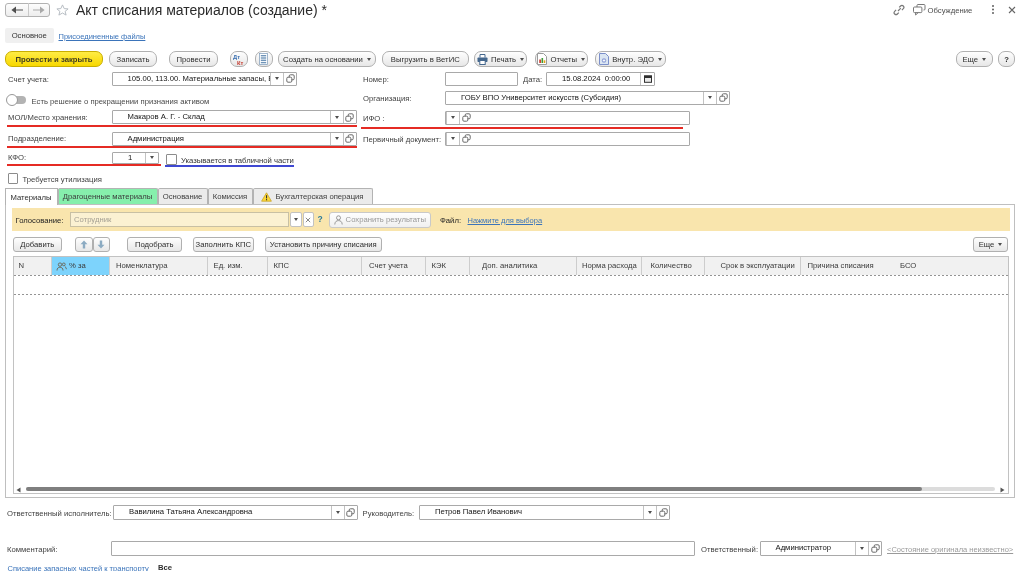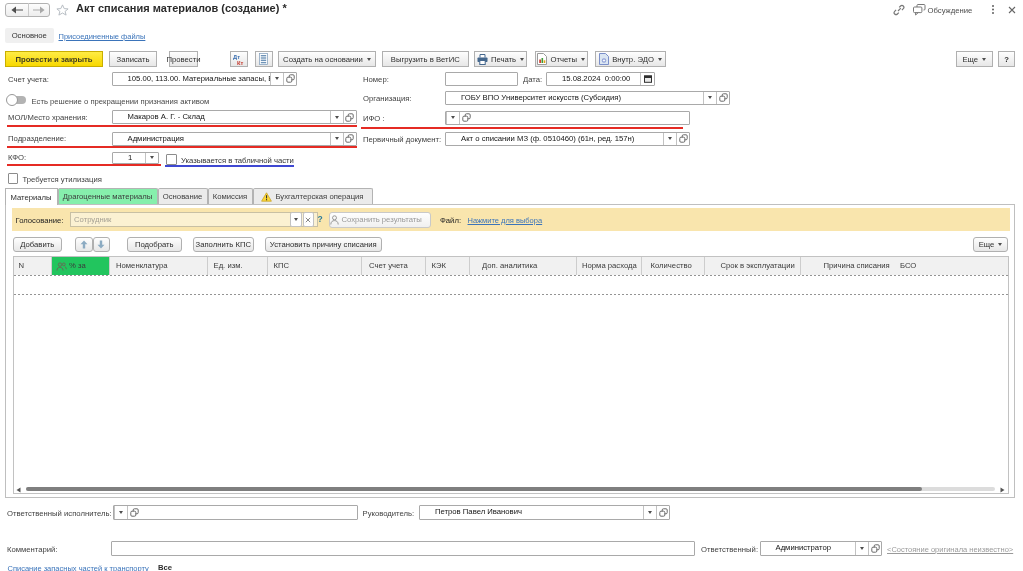--- a/index.html
+++ b/index.html
@@ -1,21 +1,21 @@
 <!DOCTYPE html>
 <html lang="ru"><head>
 <meta charset="utf-8">
 <title>Акт списания материалов (создание)</title>
 <style>
 *{box-sizing:border-box;margin:0;padding:0}
 html,body{width:1023px;height:571px;overflow:hidden}
 body{position:relative;font-family:"Liberation Sans",sans-serif;background:#fff;-webkit-font-smoothing:antialiased}
 .ab{position:absolute}
 .lbl{position:absolute;font-size:7.7px;color:#3f3f3f;white-space:nowrap;line-height:9px}
-.btn{position:absolute;height:16px;border:1px solid #b0b0b0;border-radius:0;background:linear-gradient(#fefefe,#e7e7e7);font-size:7.7px;color:#2e2e2e;display:flex;align-items:center;justify-content:center;white-space:nowrap}
+.btn{position:absolute;height:16px;border:1px solid #b0b0b0;border-radius:7px;background:linear-gradient(#fefefe,#e7e7e7);font-size:7.7px;color:#2e2e2e;display:flex;align-items:center;justify-content:center;white-space:nowrap}
 .btn2{position:absolute;height:15px;border:1px solid #b0b0b0;border-radius:3px;background:linear-gradient(#fefefe,#e7e7e7);font-size:7.7px;color:#2e2e2e;display:flex;align-items:center;justify-content:center;white-space:nowrap}
 .car{display:inline-block;width:0;height:0;border-left:2.8px solid transparent;border-right:2.8px solid transparent;border-top:3.4px solid #4e4e4e;margin-left:4px}
 .combo{position:absolute;height:14px;border:1px solid #a9a9a9;background:#fff;display:flex;border-radius:1px}
 .ci{flex:1;font-size:7.7px;color:#141414;line-height:12px;padding-left:15px;overflow:hidden;white-space:nowrap}
 .cbn{width:13px;border-left:1px solid #c2c2c2;display:flex;align-items:center;justify-content:center;background:#fff;flex:none}
 .rl{position:absolute;height:2px;background:#e52b24}
 .bl{position:absolute;height:2px;background:#3f48d2}
 .ck{position:absolute;width:9px;height:9px;border:1px solid #8c8c8c;background:#fff;border-radius:1px}
 .th{position:absolute;top:257px;height:18px;background:#f1f1f1;border-right:1px solid #cdcdcd;font-size:7.7px;color:#3b3b3b;line-height:18px;padding-left:5px;overflow:hidden;white-space:nowrap}
 .lnk{position:absolute;font-size:7.5px;color:#3b74ba;text-decoration:underline;white-space:nowrap;line-height:9px}
@@ -28,21 +28,21 @@
 <div class="ab" style="left:27.5px;top:3px;width:1px;height:13px;background:#c9c9c9"></div>
 <svg class="ab" style="left:11px;top:6px" width="12" height="8" viewBox="0 0 12 8">
     <path d="M12 3.4 H5 V0.6 L0.4 4 L5 7.4 V4.6 H12 Z" fill="#4f4f4f"></path>
   </svg>
 <svg class="ab" style="left:33px;top:6px" width="12" height="8" viewBox="0 0 12 8">
     <path d="M0 3.4 H7 V0.6 L11.6 4 L7 7.4 V4.6 H0 Z" fill="#a9a9a9"></path>
   </svg>
 <svg class="ab" style="left:56px;top:4px" width="13" height="12" viewBox="0 0 13 12">
     <path d="M6.5 0.9 L8.2 4.6 L12.1 4.9 L9.1 7.4 L10.1 11.1 L6.5 9 L2.9 11.1 L3.9 7.4 L0.9 4.9 L4.8 4.6 Z" fill="#fff" stroke="#b7bdc3" stroke-width="1"></path>
   </svg>
-<div class="ab" style="left:76px;top:1.5px;font-size:11px;font-weight:bold;color:#2b2b2b;white-space:nowrap">Акт списания материалов (создание) *</div>
+<div class="ab" style="left:76px;top:1.5px;font-size:14px;font-weight:normal;color:#2b2b2b;white-space:nowrap">Акт списания материалов (создание) *</div>
 <svg class="ab" style="left:892.5px;top:4px" width="12" height="12" viewBox="0 0 12 12" fill="none" stroke="#787878" stroke-width="1.2">
     <path d="M5 7 L7.8 4.2"></path>
     <path d="M6.2 3.4 L7.6 2 a1.9 1.9 0 0 1 2.7 2.7 L8.9 6.1"></path>
     <path d="M5.8 8.6 L4.4 10 a1.9 1.9 0 0 1 -2.7-2.7 L3.1 5.9"></path>
   </svg>
 <svg class="ab" style="left:912.5px;top:4px" width="13" height="12" viewBox="0 0 13 12" fill="none" stroke="#787878" stroke-width="1">
     <path d="M4 3 V1.5 a1 1 0 0 1 1-1 h6 a1 1 0 0 1 1 1 V5 a1 1 0 0 1 -1 1 h-0.5"></path>
     <rect x="0.5" y="3" width="8.4" height="5.6" rx="1"></rect>
     <path d="M2.6 8.6 L2.6 11 L5.2 8.6"></path>
   </svg>
@@ -50,21 +50,21 @@
 <div class="ab" style="left:991.5px;top:5px;width:2px;height:2px;border-radius:50%;background:#5f5f5f;box-shadow:0 3.5px 0 #5f5f5f,0 7px 0 #5f5f5f"></div>
 <svg class="ab" style="left:1007.5px;top:5.5px" width="8" height="8" viewBox="0 0 8 8" stroke="#666" stroke-width="1.1">
     <path d="M1 1 L7 7 M7 1 L1 7"></path>
   </svg>
 
 <div class="ab" style="left:4.5px;top:27.5px;width:49.5px;height:15.5px;background:#f0f0f0;border-radius:2px;font-size:7.7px;color:#333;display:flex;align-items:center;justify-content:center">Основное</div>
 <div class="lnk" style="left:58.5px;top:32px">Присоединенные файлы</div>
 
 <div class="btn" style="left:5px;top:51px;width:98px;background:linear-gradient(#ffec45,#f8d800);border-color:#c9ae00;font-weight:bold;color:#403c20">Провести и закрыть</div>
 <div class="btn" style="left:109px;top:51px;width:48px">Записать</div>
-<div class="btn" style="left:169px;top:51px;width:29px">Провести</div>
+<div class="btn" style="left:169px;top:51px;width:49px">Провести</div>
 <div class="btn" style="left:230px;top:51px;width:17.5px">
   <svg width="12" height="12" viewBox="0 0 12 12">
       <text x="0" y="5.5" font-size="5.8" font-weight="bold" fill="#3a6fb0" font-family="Liberation Sans">Дт</text>
       <text x="4" y="11.5" font-size="5.8" font-weight="bold" fill="#c43a2e" font-family="Liberation Sans">Кт</text>
     </svg>
 </div>
 <div class="btn" style="left:255px;top:51px;width:17.5px">
   <svg width="9" height="12" viewBox="0 0 9 12">
       <rect x="0.5" y="0.5" width="8" height="11" fill="#fff" stroke="#8aa5c0" stroke-width="0.8"></rect>
       <rect x="1.8" y="2" width="5.4" height="1.4" fill="#6f94b8"></rect>
@@ -177,21 +177,20 @@
     <span class="cbn">
       <svg width="9" height="9" viewBox="0 0 9 9" fill="none" stroke="#6c6c6c" stroke-width="1">
         <rect x="3.2" y="0.8" width="5" height="5" rx="1.2"></rect>
         <rect x="0.8" y="3.2" width="5" height="5" rx="1.2" fill="#fff"></rect>
       </svg>
     </span>
   </div>
 <div class="rl" style="left:7px;top:145.5px;width:350px"></div>
 <div class="lbl" style="left:363px;top:135px">Первичный документ:</div>
 <div class="combo" style="left:445px;top:131.5px;width:245px">
-    <span class="ci">Акт о списании МЗ (ф. 0510460) (61н, ред. 157н)</span>
     <span class="cbn">
       <span class="car" style="margin:0"></span>
     </span>
     <span class="cbn">
       <svg width="9" height="9" viewBox="0 0 9 9" fill="none" stroke="#6c6c6c" stroke-width="1">
         <rect x="3.2" y="0.8" width="5" height="5" rx="1.2"></rect>
         <rect x="0.8" y="3.2" width="5" height="5" rx="1.2" fill="#fff"></rect>
       </svg>
     </span>
   </div>
@@ -215,31 +214,31 @@
 <div class="ab" style="left:157.5px;top:188px;width:50px;height:16px;border:1px solid #b3b3b3;border-bottom:none;background:#ebebeb;border-radius:2px 2px 0 0;font-size:7.7px;color:#3c3c3c;display:flex;align-items:center;justify-content:center">Основание</div>
 <div class="ab" style="left:207.5px;top:188px;width:45px;height:16px;border:1px solid #b3b3b3;border-bottom:none;background:#ebebeb;border-radius:2px 2px 0 0;font-size:7.7px;color:#3c3c3c;display:flex;align-items:center;justify-content:center">Комиссия</div>
 <div class="ab" style="left:252.5px;top:188px;width:120px;height:16px;border:1px solid #b3b3b3;border-bottom:none;background:#ebebeb;border-radius:2px 2px 0 0;font-size:7.7px;color:#3c3c3c;display:flex;align-items:center;justify-content:center"><svg width="11" height="10" viewBox="0 0 11 10" style="margin-right:3px">
       <path d="M5.5 0.8 L10.4 9.2 H0.6 Z" fill="#fdd835" stroke="#c9a227" stroke-width="0.8"></path>
       <rect x="5" y="3.2" width="1.1" height="3.2" fill="#333"></rect>
       <rect x="5" y="7.1" width="1.1" height="1.2" fill="#333"></rect>
     </svg>Бухгалтерская операция</div>
 
 <div class="ab" style="left:12px;top:208px;width:997.5px;height:23px;background:#f9e5ad"></div>
 <div class="lbl" style="left:15.5px;top:215.5px;color:#222">Голосование:</div>
-<div class="ab" style="left:70px;top:212px;width:248px;height:15px;border:1px solid #c8c0a4;background:#fbf1d2;font-size:7.7px;color:#a5a093;line-height:13px;padding-left:3px">Сотрудник</div>
+<div class="ab" style="left:70px;top:212px;width:219px;height:15px;border:1px solid #c8c0a4;background:#fbf1d2;font-size:7.7px;color:#a5a093;line-height:13px;padding-left:3px">Сотрудник</div>
 <div class="ab" style="left:290px;top:212px;width:11.5px;height:15px;border:1px solid #c2c2c2;border-radius:2px;background:#fff;display:flex;align-items:center;justify-content:center">
     <span class="car" style="margin:0"></span>
   </div>
 <div class="ab" style="left:302.5px;top:212px;width:11.5px;height:15px;border:1px solid #c2c2c2;border-radius:2px;background:#fff;display:flex;align-items:center;justify-content:center">
     <svg width="6" height="6" viewBox="0 0 6 6" stroke="#888" stroke-width="1">
       <path d="M0.8 0.8 L5.2 5.2 M5.2 0.8 L0.8 5.2"></path>
     </svg>
   </div>
 <div class="ab" style="left:317.5px;top:214px;font-size:8.5px;font-weight:bold;color:#2a7b9b">?</div>
-<div class="ab" style="left:328.5px;top:211.5px;width:102.5px;height:16.5px;border:1px solid #c9c9c9;border-radius:3px;background:linear-gradient(#fefefe,#f0f0f0);display:flex;align-items:center;font-size:7.7px;color:#999"><svg width="9" height="10" viewBox="0 0 9 10" fill="none" stroke="#999" stroke-width="1" style="margin-right:3px">
+<div class="ab" style="left:328.5px;top:211.5px;width:102.5px;height:16.5px;border:1px solid #c9c9c9;border-radius:3px;background:linear-gradient(#fefefe,#f0f0f0);display:flex;align-items:center;justify-content:center;font-size:7.7px;color:#999"><svg width="9" height="10" viewBox="0 0 9 10" fill="none" stroke="#999" stroke-width="1" style="margin-right:3px">
       <circle cx="4.5" cy="2.8" r="2"></circle>
       <path d="M0.8 9.5 C0.8 6.8 2.4 5.6 4.5 5.6 C6.6 5.6 8.2 6.8 8.2 9.5"></path>
     </svg>Сохранить результаты</div>
 <div class="lbl" style="left:440px;top:215.5px;color:#222">Файл:</div>
 <div class="lnk" style="left:467.5px;top:215.5px">Нажмите для выбора</div>
 
 <div class="btn2" style="left:13px;top:237px;width:48.5px">Добавить</div>
 <div class="btn2" style="left:74.5px;top:237px;width:18px">
     <svg width="8" height="9" viewBox="0 0 8 9">
       <path d="M4 0.5 L7.5 4.2 H5.2 V8.5 H2.8 V4.2 H0.5 Z" fill="#8cabc2"></path>
@@ -250,51 +249,52 @@
       <path d="M4 8.5 L0.5 4.8 H2.8 V0.5 H5.2 V4.8 H7.5 Z" fill="#8cabc2"></path>
     </svg>
   </div>
 <div class="btn2" style="left:127px;top:237px;width:54.5px">Подобрать</div>
 <div class="btn2" style="left:192.5px;top:237px;width:61.5px">Заполнить КПС</div>
 <div class="btn2" style="left:265px;top:237px;width:116.5px">Установить причину списания</div>
 <div class="btn2" style="left:973px;top:237px;width:35px">Еще<span class="car"></span></div>
 
 <div class="ab" style="left:12.5px;top:256px;width:996.5px;height:237.5px;border:1px solid #c2c2c2;background:#fff"></div>
 <div class="th" style="left:13.5px;width:38.5px">N</div>
-<div class="th" style="left:52px;width:58px;background:#22c55e;display:flex;align-items:center;padding-left:4px"><svg width="11" height="9" viewBox="0 0 11 9" fill="none" stroke="#6b6456" stroke-width="0.9" style="margin-right:2px">
+<div class="th" style="left:52px;width:58px;background:#7dd3fc;display:flex;align-items:center;padding-left:4px"><svg width="11" height="9" viewBox="0 0 11 9" fill="none" stroke="#6b6456" stroke-width="0.9" style="margin-right:2px">
       <circle cx="4" cy="2.6" r="1.7"></circle>
       <path d="M1 8.5 C1 6.3 2.3 5.2 4 5.2 C5.7 5.2 7 6.3 7 8.5"></path>
       <circle cx="7.8" cy="2.4" r="1.4"></circle>
       <path d="M8.9 4.6 C9.9 5.1 10.4 6 10.4 7.2"></path>
     </svg>% за</div>
 <div class="th" style="left:110px;width:97.5px;padding-left:6px">Номенклатура</div>
 <div class="th" style="left:207.5px;width:60px;padding-left:6px">Ед. изм.</div>
 <div class="th" style="left:267.5px;width:94.5px;padding-left:6px">КПС</div>
 <div class="th" style="left:362px;width:63.5px;padding-left:7px">Счет учета</div>
 <div class="th" style="left:425.5px;width:44.5px;padding-left:6px">КЭК</div>
 <div class="th" style="left:470px;width:107px;padding-left:12px">Доп. аналитика</div>
 <div class="th" style="left:577px;width:64.5px;padding-left:5px">Норма расхода</div>
 <div class="th" style="left:641.5px;width:63px;padding-left:9px">Количество</div>
 <div class="th" style="left:704.5px;width:96px;padding-left:16px">Срок в эксплуатации</div>
-<div class="th" style="left:800.5px;width:97px;padding-left:23px">Причина списания</div>
+<div class="th" style="left:800.5px;width:97px;padding-left:7px">Причина списания</div>
 <div class="th" style="left:895px;width:113px;border-right:none;padding-left:5px">БСО</div>
 <div class="ab" style="left:13.5px;top:275px;width:994.5px;height:1px;background:repeating-linear-gradient(90deg,#949494 0 2px,transparent 2px 4px)"></div>
 <div class="ab" style="left:13.5px;top:293.5px;width:994.5px;height:1px;background:repeating-linear-gradient(90deg,#949494 0 2px,transparent 2px 4px)"></div>
 
 <svg class="ab" style="left:15.5px;top:486.5px" width="5" height="6" viewBox="0 0 5 6">
     <path d="M4.5 0.5 V5.5 L0.5 3 Z" fill="#555"></path>
   </svg>
 <div class="ab" style="left:26px;top:486.5px;width:969px;height:4.5px;background:#dcdcdc;border-radius:2.5px"></div>
 <div class="ab" style="left:26px;top:486.5px;width:896px;height:4.5px;background:#7f7f7f;border-radius:2.5px"></div>
 <svg class="ab" style="left:1000px;top:486.5px" width="5" height="6" viewBox="0 0 5 6">
     <path d="M0.5 0.5 V5.5 L4.5 3 Z" fill="#555"></path>
   </svg>
 
 <div class="lbl" style="left:7px;top:509px">Ответственный исполнитель:</div>
 <div class="combo" style="left:113px;top:505px;width:244.5px;height:15px">
+    <span class="ci">Вавилина Татьяна Александровна</span>
     <span class="cbn">
       <span class="car" style="margin:0"></span>
     </span>
     <span class="cbn">
       <svg width="9" height="9" viewBox="0 0 9 9" fill="none" stroke="#6c6c6c" stroke-width="1">
         <rect x="3.2" y="0.8" width="5" height="5" rx="1.2"></rect>
         <rect x="0.8" y="3.2" width="5" height="5" rx="1.2" fill="#fff"></rect>
       </svg>
     </span>
   </div>

